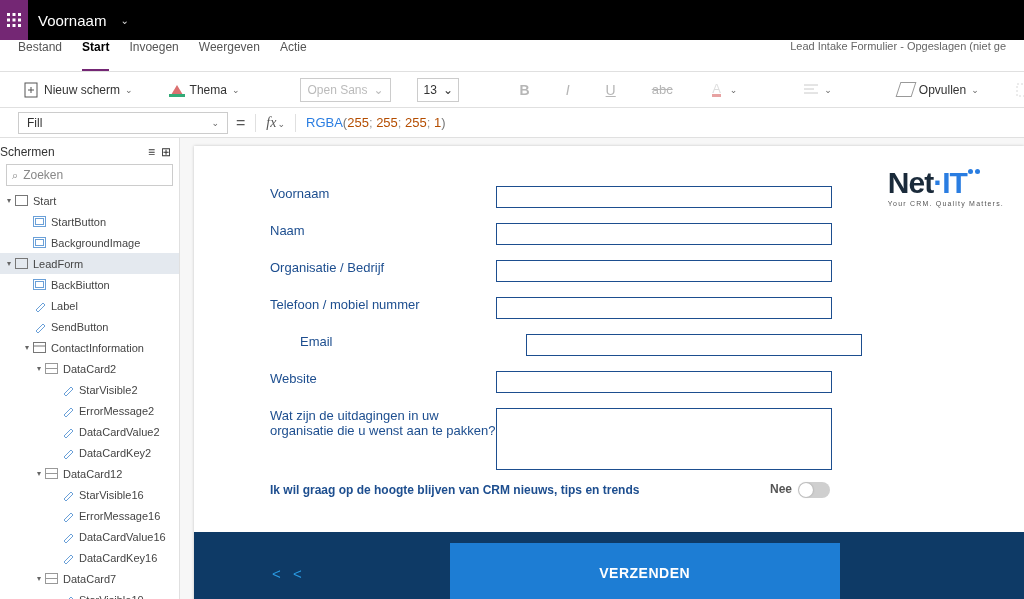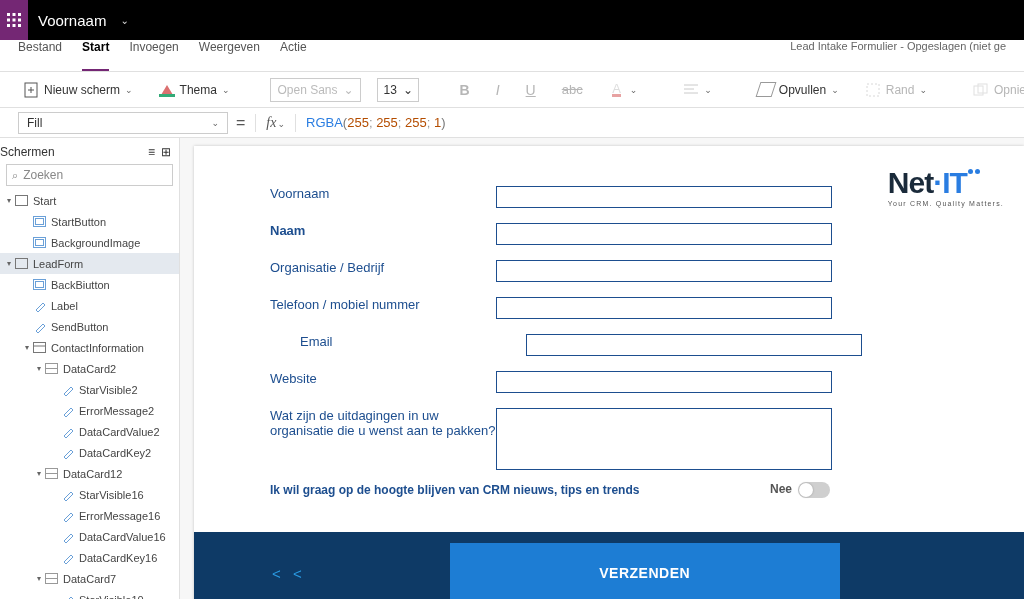--- a/index.html
+++ b/index.html
@@ -12,21 +12,21 @@
 .brand { font-size:15px; padding:0 14px 0 10px; font-weight:400; }
 .bchev { font-size:10px; opacity:.85; }
 
 
 .tabs { height:32px; border-bottom:1px solid #e0e0e0; display:flex; padding:0 18px; gap:20px; }
 .tab { font-size:12px; color:#555; padding:0 0 6px 0; cursor:pointer; }
 .tab.active { color:#000; font-weight:600; border-bottom:2px solid #742774; }
 .status { margin-left:auto; font-size:11px; color:#666; padding-bottom:7px; }
 
 
-.ribbon { height:36px; border-bottom:1px solid #e0e0e0; display:flex; align-items:center; padding:0 18px; gap:16px; white-space:nowrap; overflow:hidden; }
+.ribbon { height:36px; border-bottom:1px solid #e0e0e0; display:flex; align-items:center; padding:0 18px; gap:26px; white-space:nowrap; overflow:hidden; }
 .rbtn { display:flex; align-items:center; gap:5px; padding:3px 5px; font-size:12px; color:#333; cursor:pointer; }
 .rbtn .chev { font-size:9px; color:#666; }
 .rbtn.dis { color:#b6b6b6; }
 .rbtn.dis .ico { opacity:.45; }
 .vsep { width:1px; height:22px; background:#e0e0e0; margin:0 2px; }
 .selbox { height:24px; border:1px solid #ccc; display:flex; align-items:center; padding:0 6px; color:#bbb; font-size:12px; gap:6px; }
 .selbox.narrow { color:#333; }
 .ico { display:inline-flex; align-items:center; justify-content:center; width:16px; height:16px; }
 .fillico { width:16px; height:15px; position:relative; }
 .fillico::before{ content:""; position:absolute; inset:0; background:#fff; border:1px solid #999; transform:skewX(-18deg); }
@@ -414,21 +414,21 @@
     <div class="stage">
       <div class="logo">
         <span class="big"><span>Net</span><span class="blue">·</span><span class="blue">IT</span></span><span class="dot"></span><span class="dot"></span>
         <span class="tag">Your CRM. Quality Matters.</span>
       </div>
       <div id="formMount">
           <div class="formrow" style="left: 76px; top: 40px;">
             <div class="lab">Voornaam</div>
             <div class="inp"></div>
           </div>
-          <div class="formrow" style="left: 76px; top: 77px; font-weight: bold;">
+          <div class="formrow" style="left: 76px; top: 77px;">
             <div class="lab">Naam</div>
             <div class="inp"></div>
           </div>
           <div class="formrow" style="left: 76px; top: 114px;">
             <div class="lab">Organisatie / Bedrijf</div>
             <div class="inp"></div>
           </div>
           <div class="formrow" style="left: 76px; top: 151px;">
             <div class="lab">Telefoon / mobiel nummer</div>
             <div class="inp"></div>

